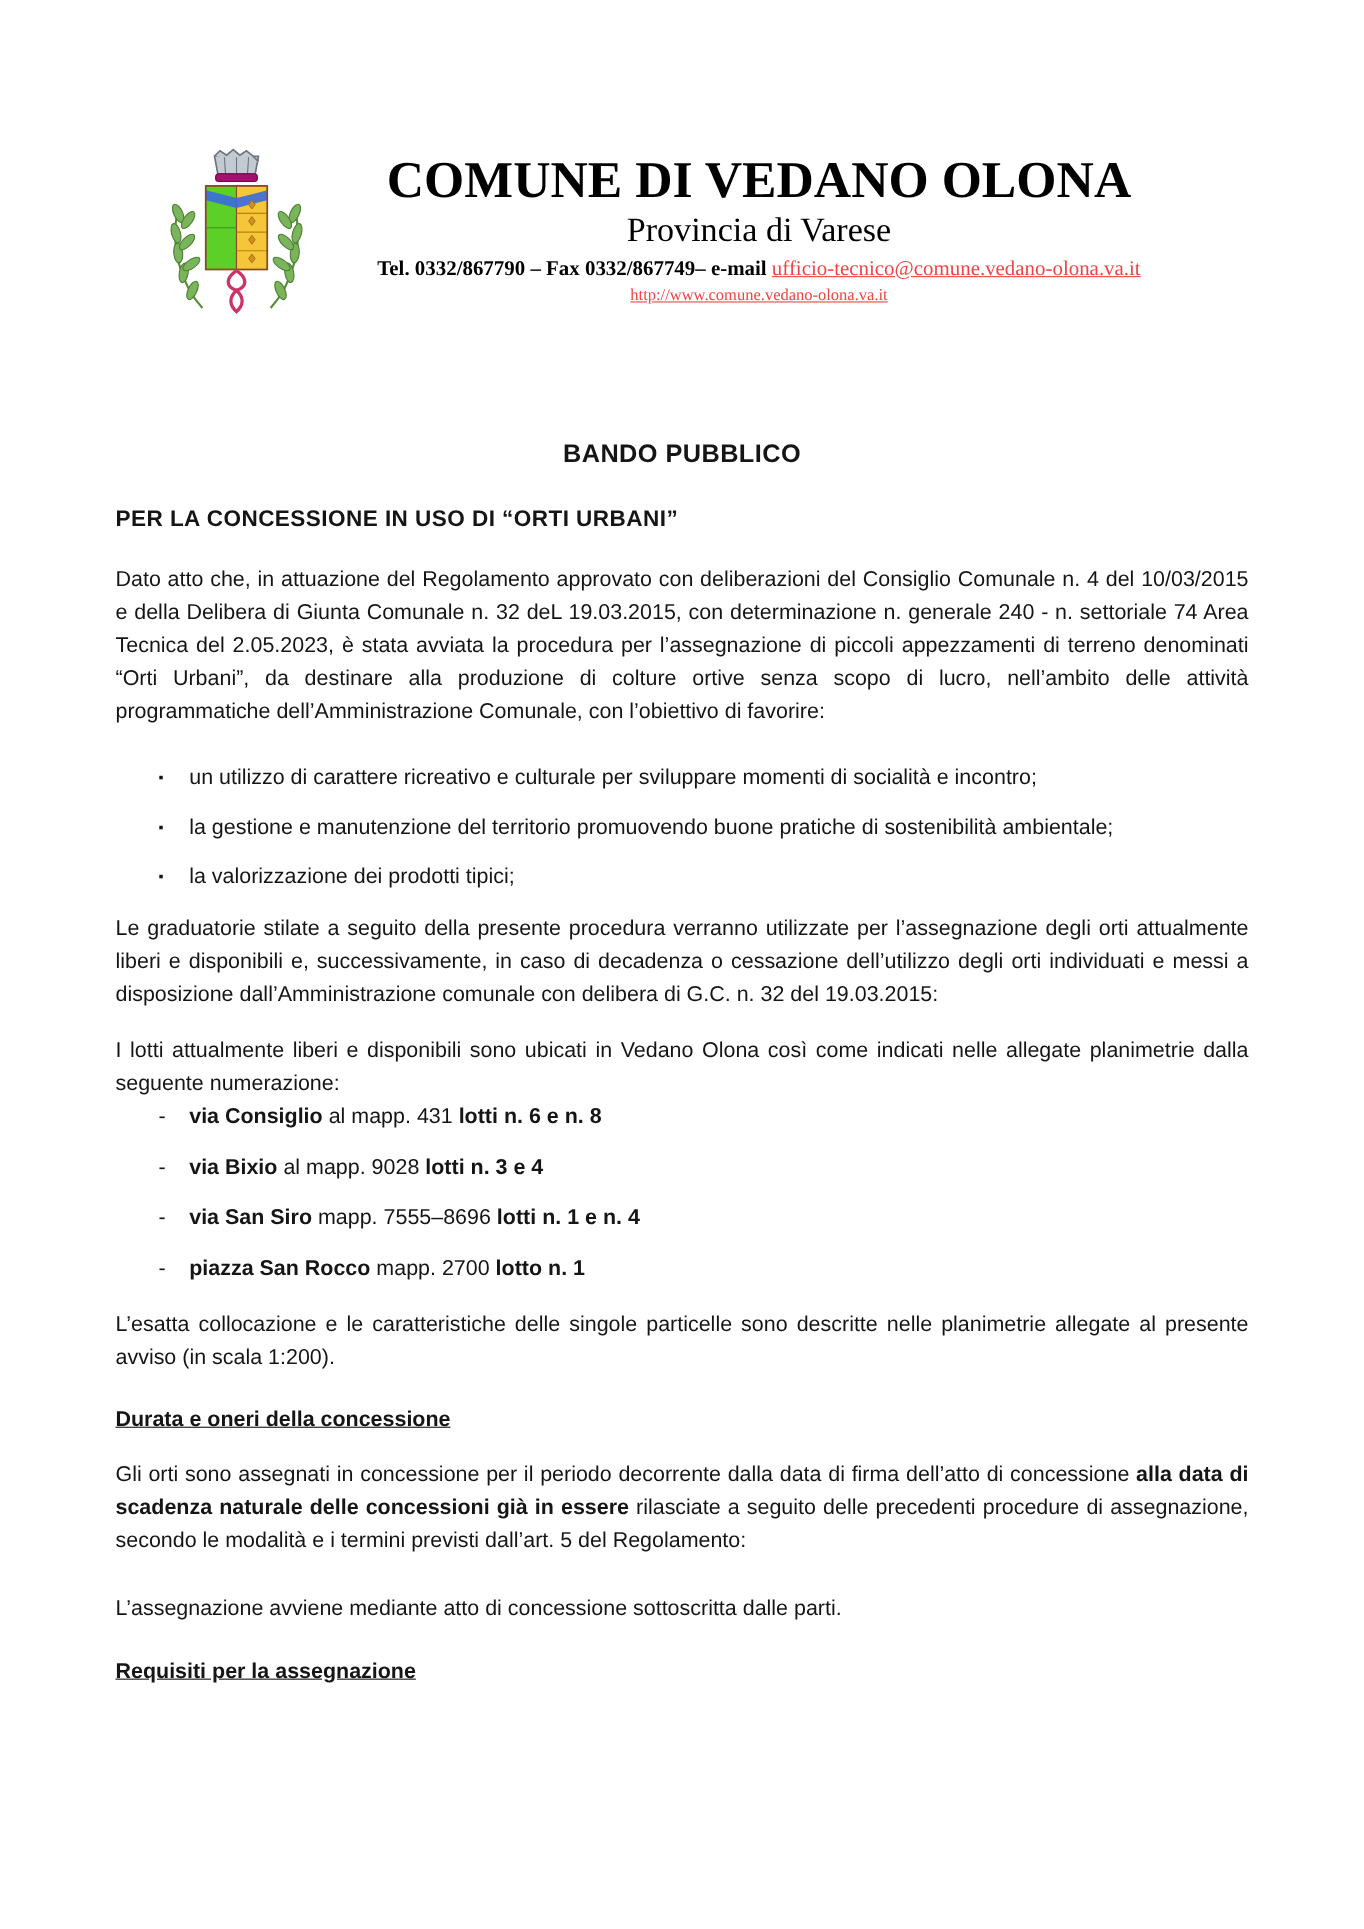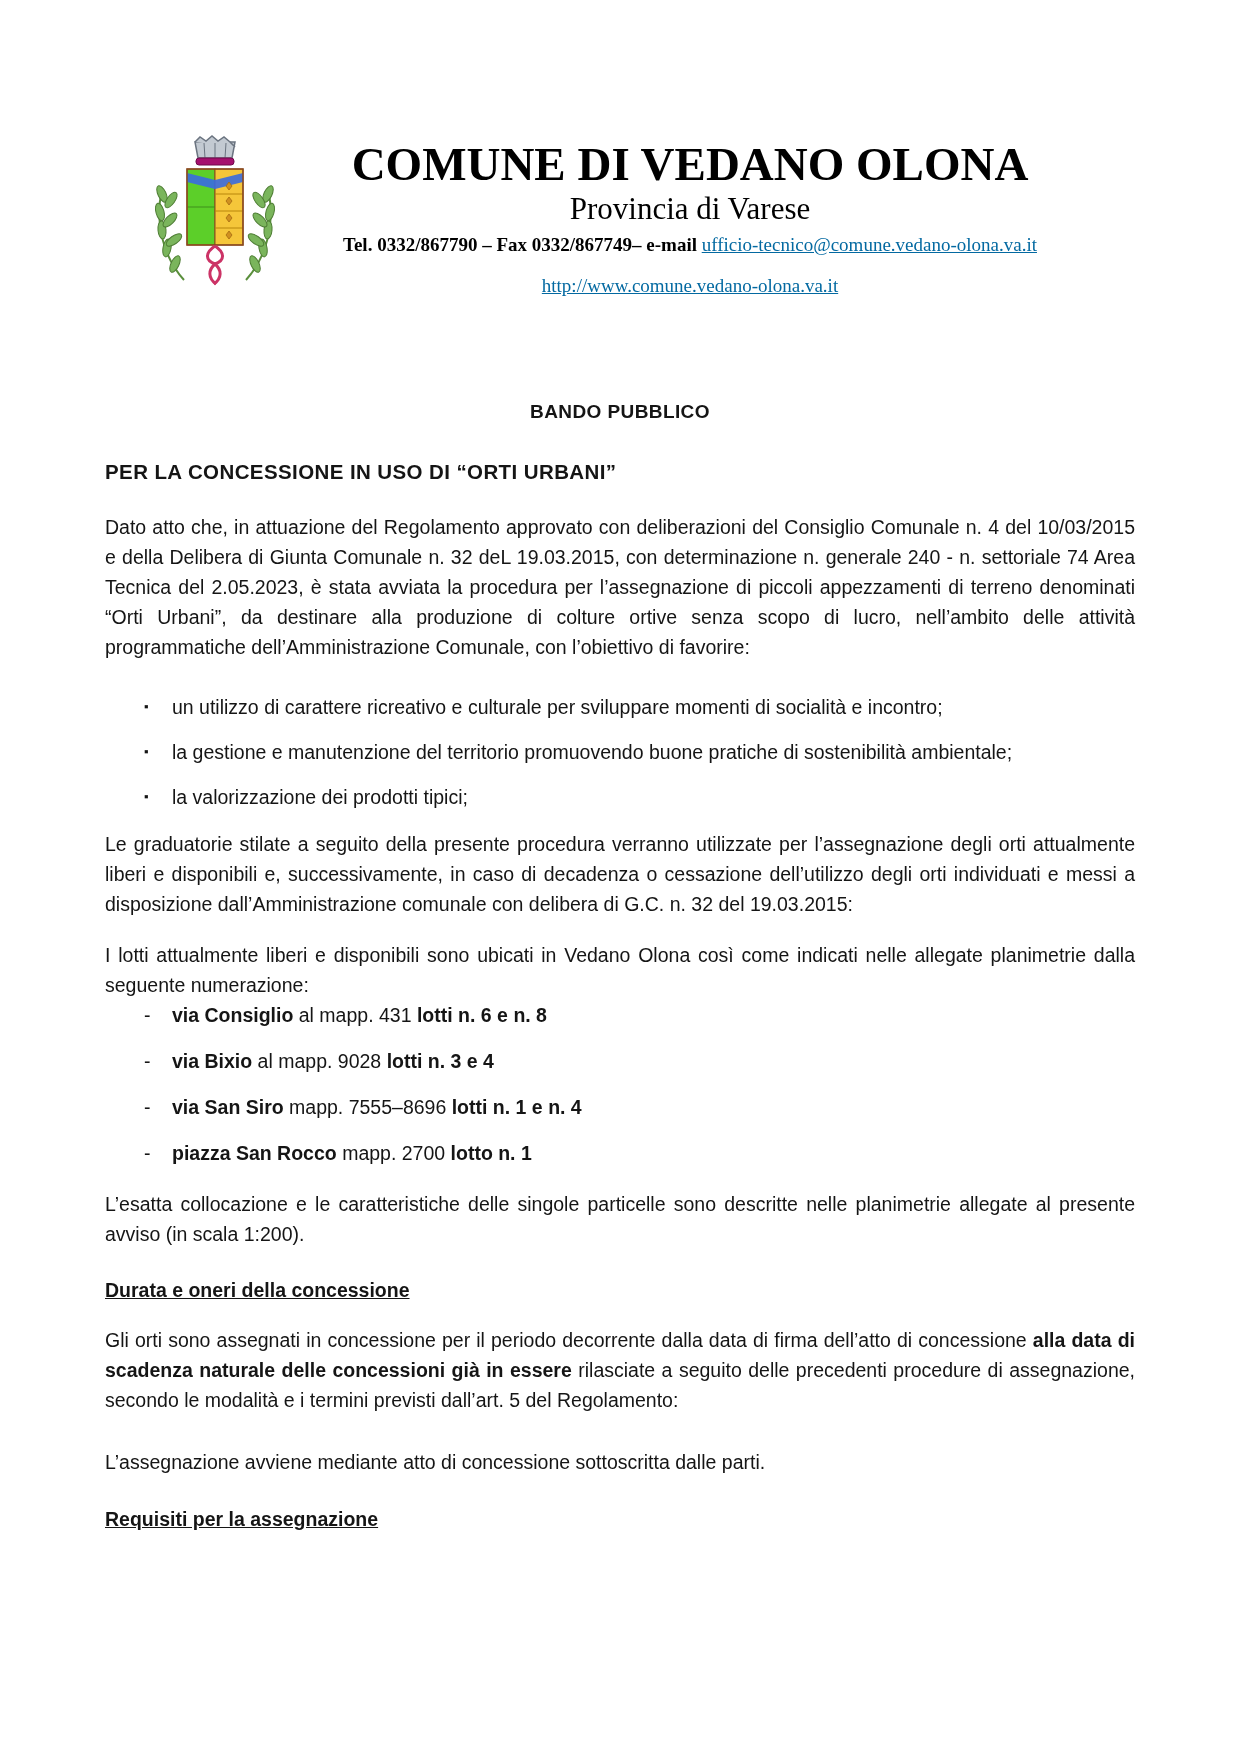--- a/index.html
+++ b/index.html
@@ -49,38 +49,38 @@
     line-height: 23px;
     margin-top: 7px;
     font-weight: bold;
   }
   .contact-line a, .website-line a {
     text-decoration: underline;
     font-weight: normal;
     cursor: pointer;
   }
   .website-line {
-    font-size: 19px;
+    font-size: 15px;
     line-height: 23px;
-    margin-top: 18px;
+    margin-top: 2px;
   }
 
   
   .content {
     position: absolute;
     left: 105px;
     right: 105px;
     top: 400px;
     font-size: 19.5px;
     line-height: 30px;
   }
   .doc-title {
     text-align: center;
     font-weight: bold;
-    font-size: 19px;
+    font-size: 23px;
     letter-spacing: 0.4px;
     line-height: 24px;
     margin: 0;
   }
   .doc-subtitle {
     text-align: left;
     font-weight: bold;
     font-size: 20.5px;
     letter-spacing: 0.4px;
     line-height: 24px;
@@ -126,21 +126,21 @@
     margin-top: 16px;
     line-height: 30px;
   }
   .lots li:first-child { margin-top: 0; }
   .marker-dash {
     width: 67px;
     padding-left: 39px;
     flex: 0 0 67px;
   }
   .bold { font-weight: bold; }
-  a.doc-link { color: #0369a1; }
+  a.doc-link { color: #ef4444; }
 </style>
 </head>
 <body>
 
 <div class="page">
 
   <div class="logo">
     <svg viewBox="0 0 138 164" width="138" height="164">
 
       <g fill="none" stroke="#5a8f3c" stroke-width="2">

